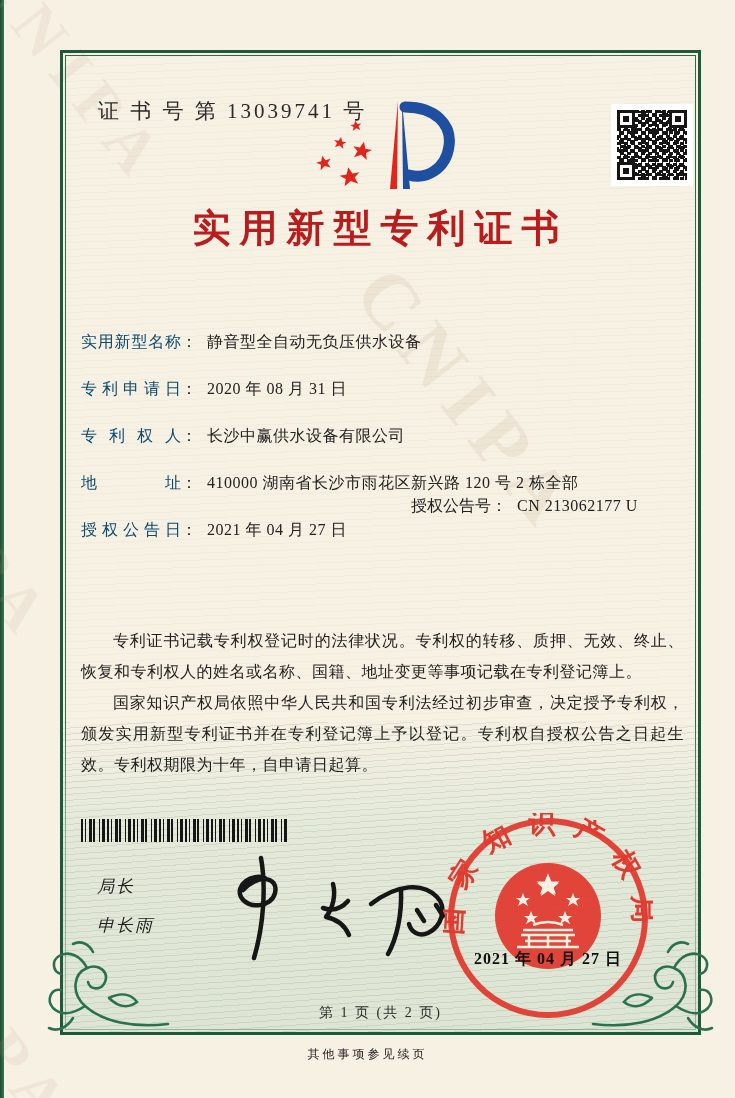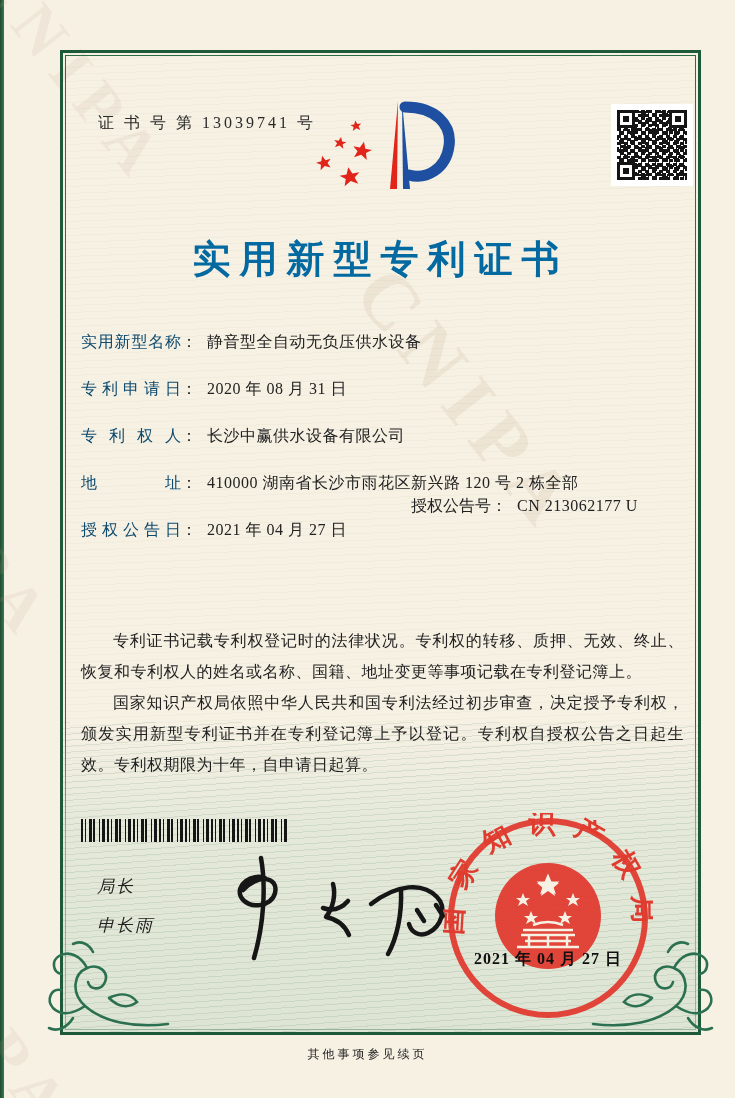--- a/index.html
+++ b/index.html
@@ -28,35 +28,35 @@
   .frame-inner { position:absolute; inset:2px; border:1px solid #2a6b46; }
 
   
   .waves-all { position:absolute; inset:0;
     background:repeating-linear-gradient(178deg, rgba(140,165,140,0.07) 0 1px, transparent 1px 7px); }
   .waves-bottom { position:absolute; left:0; right:0; bottom:0; height:310px;
     background:
       repeating-linear-gradient(176deg, rgba(110,150,122,0.18) 0 1px, transparent 1px 6px),
       linear-gradient(180deg, rgba(213,226,209,0) 0%, rgba(213,226,209,0.55) 35%, rgba(208,222,203,0.65) 100%); }
 
-  .cert-no { position:absolute; left:35px; top:60px; font-size:16px; letter-spacing:3px; color:#2a2a2a; }
+  .cert-no { position:absolute; left:35px; top:44px; font-size:21px; letter-spacing:3px; color:#2a2a2a; }
 
   .logo { position:absolute; left:0; right:0; top:46px; display:flex; justify-content:center; }
 
   .qr { position:absolute; left:548px; top:51px; width:82px; height:82px; background:#fff; padding:6px; }
   .qr-mod { position:relative; width:100%; height:100%;
     background:
       conic-gradient(#151515 90deg, transparent 90deg 180deg, #151515 180deg 270deg, transparent 270deg) 0 0/7px 7px,
       conic-gradient(transparent 120deg, #151515 120deg 200deg, transparent 200deg 280deg, #151515 280deg) 2px 3px/11px 9px; }
   .finder { position:absolute; width:18px; height:18px; border:3px solid #151515; background:#fff; }
   .finder::after { content:""; position:absolute; inset:3px; background:#151515; }
   .finder.tl { left:0; top:0; } .finder.tr { right:0; top:0; } .finder.bl { left:0; bottom:0; }
 
   .title { position:absolute; left:0; right:0; top:150px; text-align:center;
-    font-size:38px; font-weight:bold; letter-spacing:9px; color:#0369a1;margin-top:31px; }
+    font-size:38px; font-weight:bold; letter-spacing:9px; color:#b91c1c; }
 
   .fields { position:absolute; left:18px; right:14px; top:255px; }
   .field-row { position:relative; height:47px; font-size:16px; color:#222; white-space:nowrap; }
   .field-label { display:inline-block; width:100px; text-align:justify; text-align-last:justify; color:#0c4a6e;margin-top:24px; }
   .field-colon { margin-right:10px; }
   .field-value { letter-spacing:0.5px; }
   .grant-no { position:absolute; left:330px; top:0; }
 
   .paragraphs { position:absolute; left:18px; right:14px; top:572px;
     font-size:16px; line-height:31px; color:#1f1f1f; text-align:justify; }
@@ -200,20 +200,21 @@
       </g>
       <g stroke="#f7f1e4" stroke-width="2.5" fill="none">
         <path d="M78,122 L132,122 M82,128 L128,128 M74,134 L136,134"></path>
         <path d="M86,122 L86,134 M105,122 L105,134 M124,122 L124,134"></path>
         <path d="M80,117 L130,117 M90,112 Q105,106 120,112"></path>
       </g>
     </svg>
   </div>
   <div class="seal-date">2021 年 04 月 27 日</div>
 
+  <div class="page-info">第 1 页 (共 2 页)</div>
 
   <div class="flourish left">
     <svg width="140" height="100" viewBox="0 0 140 100">
       <g fill="none" stroke="#2b7050" stroke-width="2.6" stroke-linecap="round">
         <path d="M135,86 C100,90 70,84 52,68 C38,55 40,36 54,30 C66,25 76,34 72,44 C68,53 57,52 55,44"></path>
         <path d="M52,68 C40,76 28,78 20,70 C13,62 18,50 28,52"></path>
         <path d="M54,30 C48,18 36,12 26,18 C18,23 20,34 28,36"></path>
         <path d="M76,60 C88,54 98,56 104,64 C96,70 86,70 76,60"></path>
         <path d="M40,80 C34,90 24,94 16,90"></path>
         <path d="M60,14 C56,6 48,2 40,6"></path>

